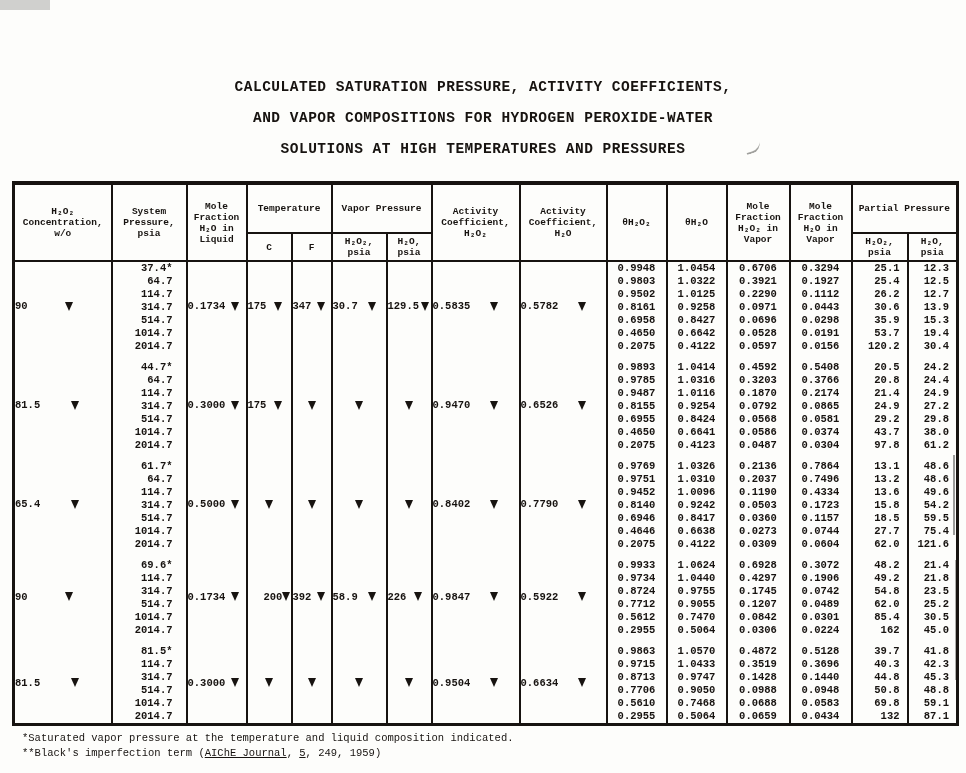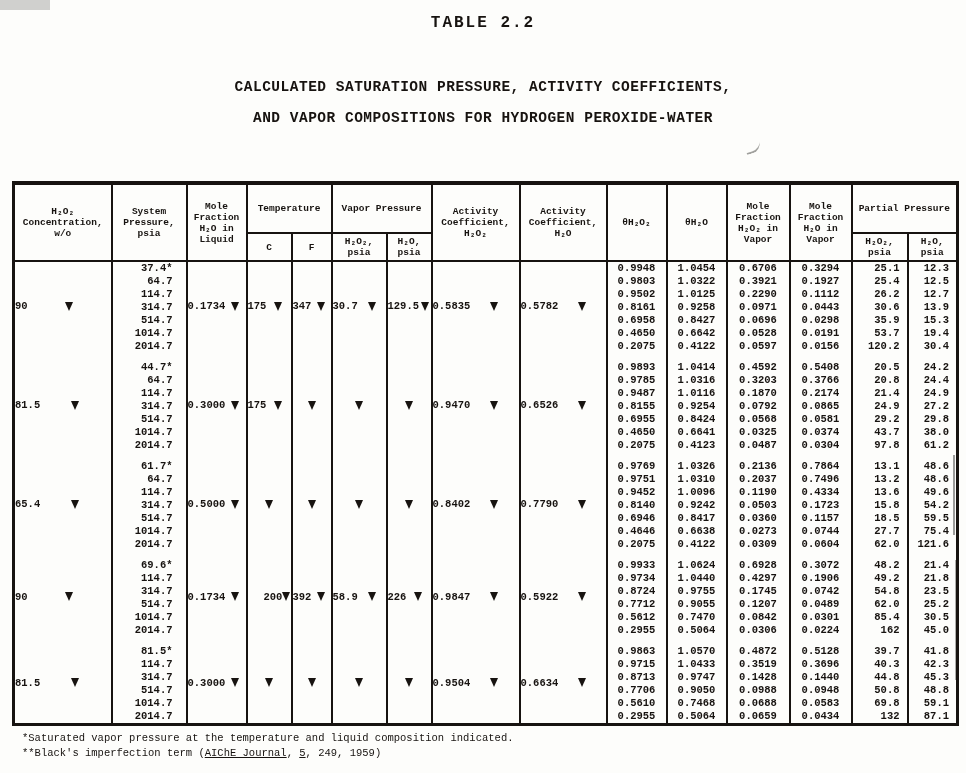--- a/index.html
+++ b/index.html
@@ -39,25 +39,25 @@
 </style>
 </head>
 <body>
 
 <div class="page">
 
   <div class="artifact a1"></div>
   <div class="artifact a2"></div>
   <div class="artifact a3"></div>
 
-  <div class="doc-title">TABLE 2.2</div>
 
   <div class="subtitle">
     <div>CALCULATED SATURATION PRESSURE, ACTIVITY COEFFICIENTS,</div>
     <div>AND VAPOR COMPOSITIONS FOR HYDROGEN PEROXIDE-WATER</div>
+    <div>SOLUTIONS AT HIGH TEMPERATURES AND PRESSURES</div>
   </div>
   <div class="artifact pen"></div>
 
   <div class="tablewrap">
     <table>
       <colgroup>
         <col style="width:98px">
           <col style="width:75px">
           <col style="width:60px">
         <col style="width:45px">
@@ -382,21 +382,21 @@
             <td class="c-num">0.8424</td>
             <td class="c-num">0.0568</td>
             <td class="c-num">0.0581</td>
             <td class="c-pp">29.2</td>
             <td class="c-pp">29.8</td>
           </tr>
           <tr>
             <td class="c-press">1014.7</td>
             <td class="c-num">0.4650</td>
             <td class="c-num">0.6641</td>
-            <td class="c-num">0.0325</td>
+            <td class="c-num">0.0586</td>
             <td class="c-num">0.0374</td>
             <td class="c-pp">43.7</td>
             <td class="c-pp">38.0</td>
           </tr>
           <tr>
             <td class="c-press">2014.7</td>
             <td class="c-num">0.2075</td>
             <td class="c-num">0.4123</td>
             <td class="c-num">0.0487</td>
             <td class="c-num">0.0304</td>

